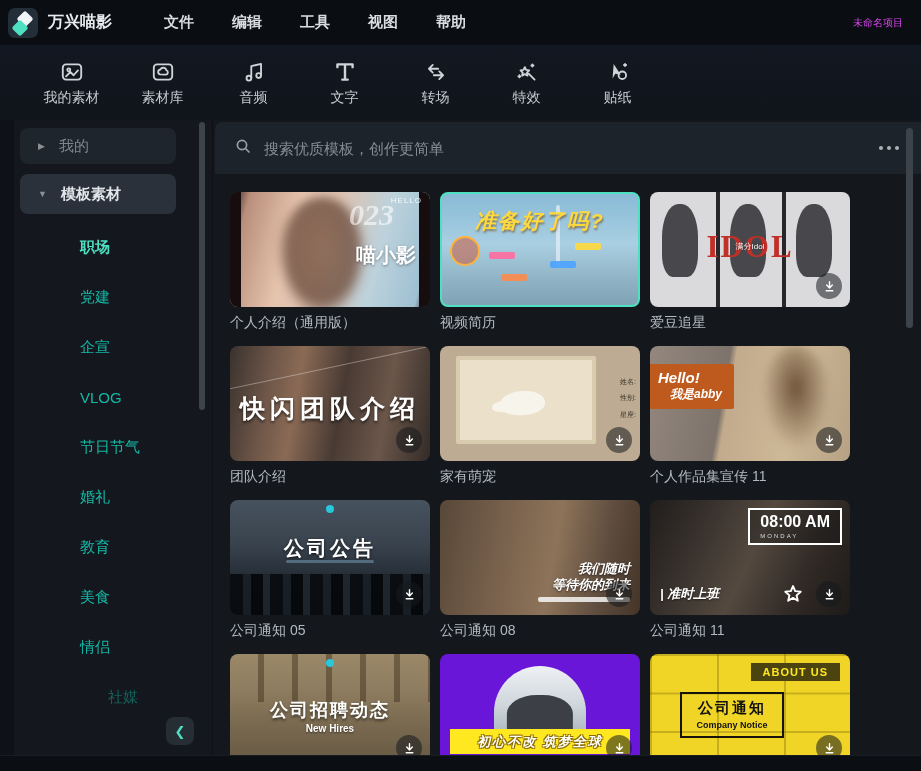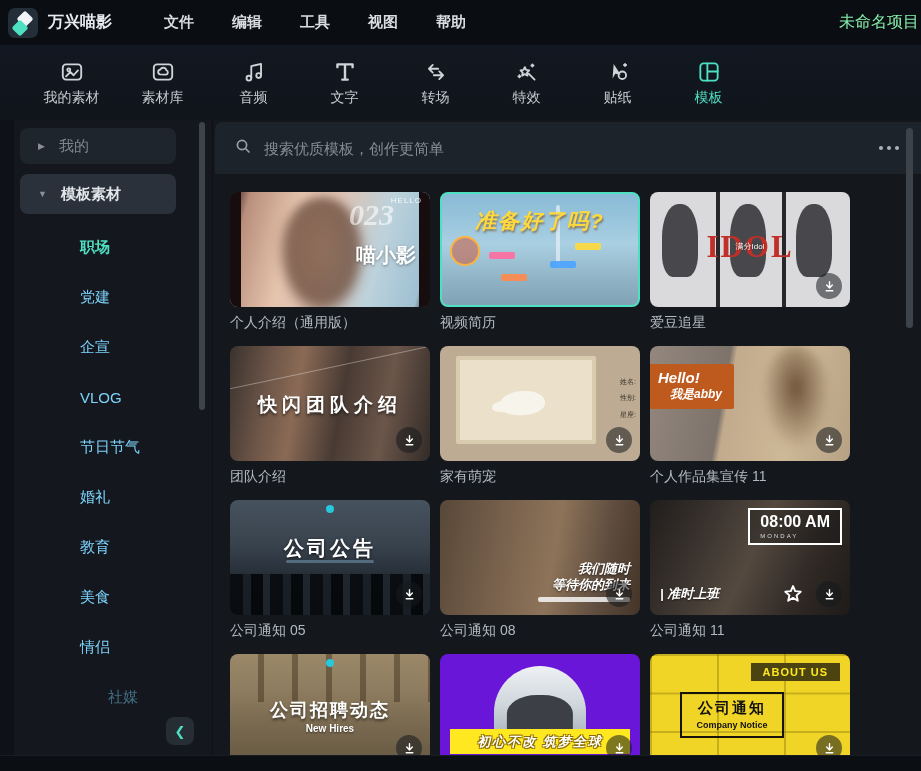--- a/index.html
+++ b/index.html
@@ -12,21 +12,21 @@
     display:flex; align-items:center; }
   .logo { width:30px; height:30px; margin-left:8px; border-radius:7px; background:#232e39;
     position:relative; overflow:hidden; flex:none; }
   .logo .d1 { position:absolute; width:12px; height:12px; background:#f2f5f7; top:5px; left:11px;
     transform:rotate(45deg); border-radius:2px; }
   .logo .d2 { position:absolute; width:12px; height:12px; background:#4ee0c2; top:14px; left:6px;
     transform:rotate(45deg); border-radius:2px; }
   .app-name { color:#e9ebee; font-size:16px; font-weight:700; margin-left:10px; }
   .menus { display:flex; margin-left:52px; gap:38px; }
   .menu-item { color:#d8dce0; font-size:15px; font-weight:700; cursor:default; }
-  .project-name { margin-left:auto; color:#86efac; font-size:16px; padding-right:2px; white-space:nowrap; }
+  .project-name { margin-left:auto; color:#d946ef; font-size:10px; padding-right:18px; white-space:nowrap; }
 
   
   .tabbar { position:absolute; top:45px; left:0; right:0; height:75px;
     background:linear-gradient(#121821,#10151c); display:flex; padding-left:26px; }
   .tab { width:91px; display:flex; flex-direction:column; align-items:center; justify-content:center;
     gap:0; cursor:default; }
   .tab svg { width:26px; height:26px; stroke:#cfd4d9; fill:none; stroke-width:1.7;
     stroke-linecap:round; stroke-linejoin:round; }
   .tab .tab-label { color:#c5cbd1; font-size:14px; }
   .tab.active svg { stroke:#4ee0c2; }
@@ -39,21 +39,21 @@
   .sidebar { width:212px; background:#14181e; position:relative; flex:none; }
   .sidebar::before { content:""; position:absolute; left:0; top:0; bottom:0; width:14px; background:#0e1115; }
   .side-group { position:relative; margin:0 0 0 20px; width:156px; height:36px; border-radius:8px;
     display:flex; align-items:center; padding-left:18px; gap:14px; cursor:default; }
   .side-group.first { margin-top:8px; background:#1f252c; }
   .side-group.second { margin-top:10px; height:40px; background:#2a313a; }
   .caret { font-size:9px; color:#8a9096; }
   .side-group.first .group-label { color:#7e858c; font-size:15px; }
   .side-group.second .group-label { color:#e2e6ea; font-size:15px; font-weight:700; }
   .cat-list { margin-top:8px; }
-  .cat-item { height:50px; display:flex; align-items:center; padding-left:80px; color:#7dd3fc;
+  .cat-item { height:50px; display:flex; align-items:center; padding-left:80px; color:#14b8a6;
     font-size:15px; cursor:default; }
   .cat-item.active { color:#4ee0c2; font-weight:700; }
   .cat-item.faded { opacity:.45;margin-left:28px; }
   .side-scrollbar { position:absolute; right:7px; top:2px; width:6px; height:288px;
     background:#3c434b; border-radius:3px; }
   .collapse-btn { position:absolute; right:18px; bottom:10px; width:28px; height:28px;
     background:#272d35; border-radius:8px; display:flex; align-items:center; justify-content:center;
     color:#4ee0c2; font-size:13px; font-weight:700; cursor:pointer; }
 
   
@@ -116,21 +116,21 @@
   .t3 .s1 { left:33%; } .t3 .s2 { left:66%; }
   .t3 .fig { position:absolute; top:10%; width:18%; height:64%; background:#2e2e33; border-radius:45% 45% 30% 30%; opacity:.85; }
   .t3 .f1 { left:6%; } .t3 .f2 { left:40%; } .t3 .f3 { left:73%; }
   .t3-title { position:absolute; left:0; right:0; top:32%; text-align:center;
     font-family:"Liberation Serif","DejaVu Serif",serif; font-size:31px; font-weight:900; color:#c03028; letter-spacing:2px; }
   .t3-sub { position:absolute; left:0; right:0; top:43%; text-align:center; font-size:8px; color:#fff;
     text-shadow:0 0 2px rgba(0,0,0,.5); }
 
   
   .t4 { background:linear-gradient(100deg,#3a322e 0%,#6e5648 20%,#8a6a55 34%,#483a33 55%,#6b564a 76%,#332b27 100%); }
-  .t4-title { position:absolute; left:0; right:0; top:40%; text-align:center; font-size:19px; font-weight:900;
+  .t4-title { position:absolute; left:0; right:0; top:40%; text-align:center; font-size:25px; font-weight:900;
     color:#fff; letter-spacing:5px; text-shadow:0 2px 3px rgba(0,0,0,.6); }
   .t4 .scratch { position:absolute; left:-10%; top:18%; width:120%; height:1px; background:rgba(255,255,255,.35);
     transform:rotate(-12deg); }
 
   
   .t5 { background:#bdac93; }
   .t5 .frame { position:absolute; left:8%; top:9%; width:70%; height:76%; background:#ebe1ca;
     border:4px solid #d8cbae; border-radius:2px; }
   .t5 .cat { position:absolute; left:30%; top:38%; width:34%; height:30%; background:#f7f4ec;
     border-radius:50% 50% 45% 45%; transform:rotate(-4deg); box-shadow:-14px 2px 0 -6px #f7f4ec; }
@@ -272,27 +272,20 @@
           </svg></span>
       <span class="tab-label">特效</span>
     </div>
     <div class="tab">
       <span><svg viewBox="0 0 24 24">
             <path d="M8 4.5l6.5 10-5-1L7 18z" fill="#cfd4d9" stroke="none"></path>
             <circle cx="16" cy="15" r="3.5"></circle>
             <path d="M18.5 4.5v2M17.5 5.5h2"></path>
           </svg></span>
       <span class="tab-label">贴纸</span>
-    </div>
-    <div class="tab active">
-      <span><svg viewBox="0 0 24 24">
-            <rect x="4" y="4" width="16" height="16" rx="3"></rect>
-            <path d="M10.5 4v16M10.5 11.5H20"></path>
-          </svg></span>
-      <span class="tab-label">模板</span>
     </div>
   </div>
 
   <div class="main">
 
     <div class="sidebar">
       <div class="side-group first">
         <span class="caret">▶</span>
         <span class="group-label">我的</span>
       </div>

